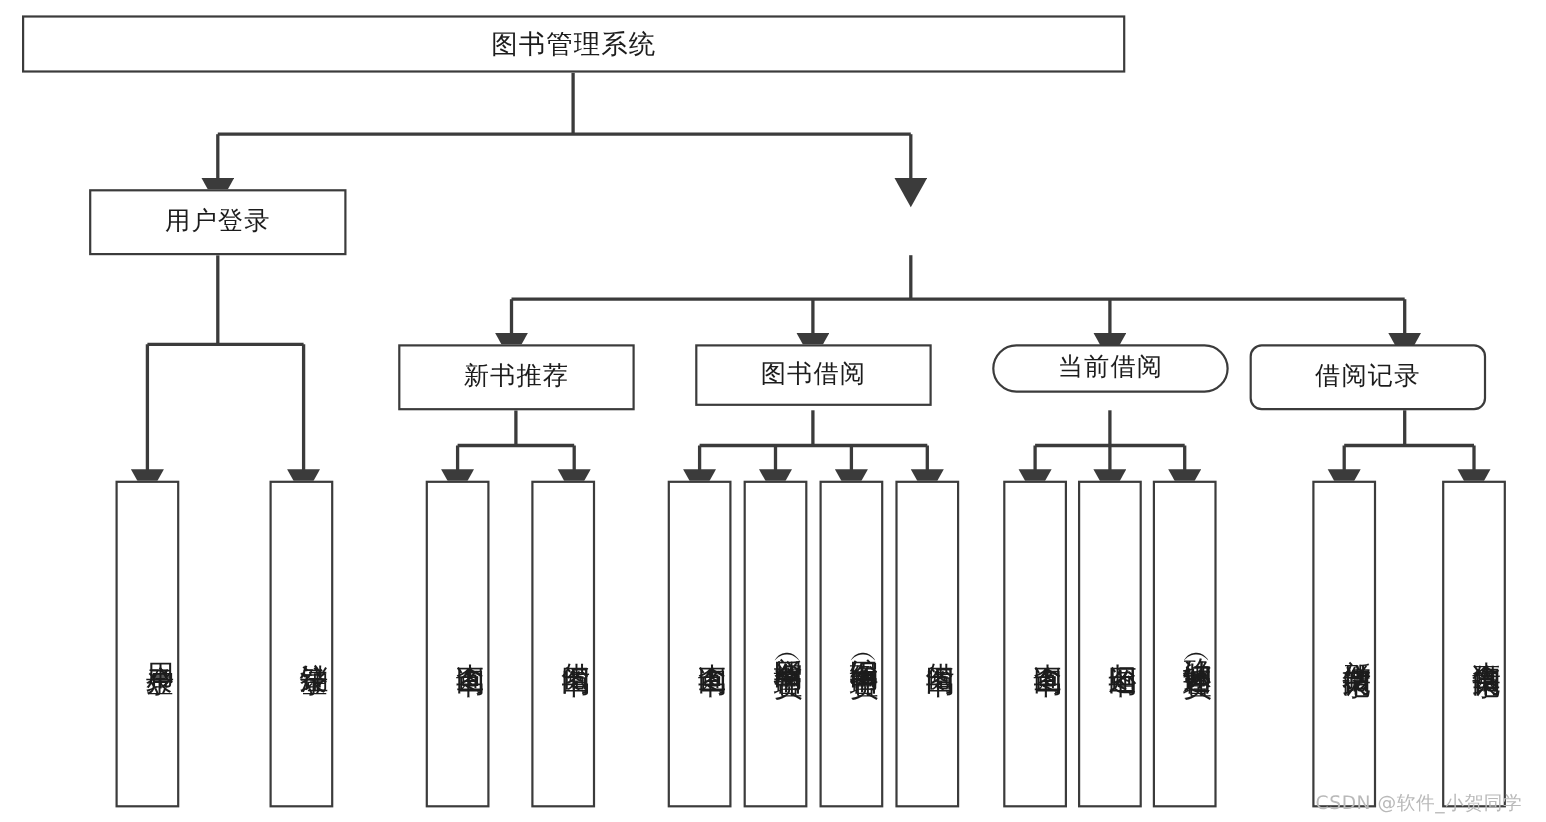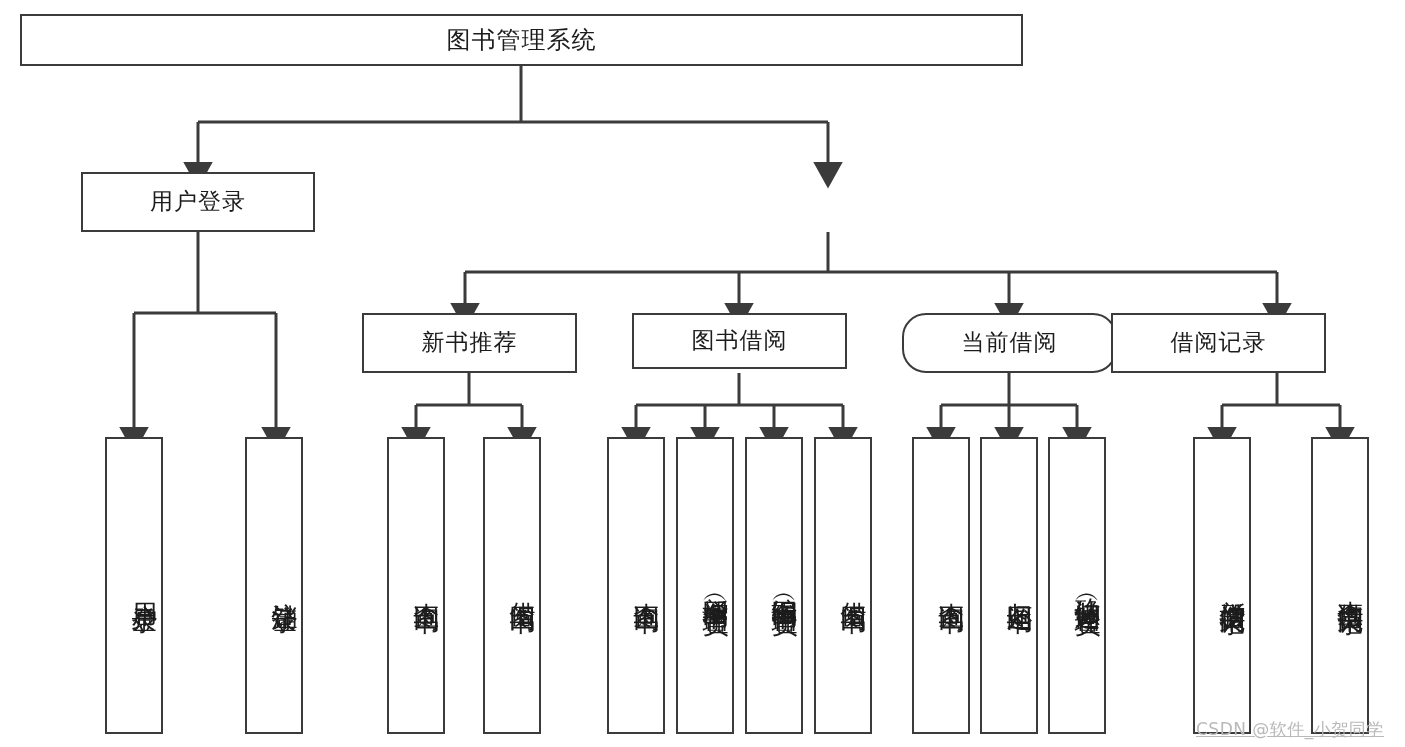--- a/index.html
+++ b/index.html
@@ -55,21 +55,20 @@
     text-orientation:upright;
     display:block;
   }
   .watermark{
     position:absolute;
     font-size:17px;
     color:#b9b9b9;
     letter-spacing:.5px;
     white-space:nowrap;
     font-family:"DejaVu Sans","Liberation Sans",sans-serif;
-    text-decoration:underline;
   }
 </style>
 </head>
 <body>
 
 <div id="canvas">
 
   <svg class="wires" viewBox="0 0 1405 747" xmlns="http://www.w3.org/2000/svg">
     <defs>
       <marker id="arrow" markerWidth="12" markerHeight="12" refX="1.5" refY="5" orient="auto" markerUnits="strokeWidth">
@@ -127,24 +126,24 @@
   <div class="node h" style="left:81px;top:172px;width:234px;height:60px;">
     <span>用户登录</span>
   </div>
 
   <div class="node h" style="left:362px;top:313px;width:215px;height:60px;">
     <span>新书推荐</span>
   </div>
   <div class="node h" style="left:632px;top:313px;width:215px;height:56px;">
     <span>图书借阅</span>
   </div>
-  <div class="node h" style="left:902px;top:313px;width:215px;height:60px;border-radius:24px;">
+  <div class="node h" style="left:902px;top:313px;width:215px;height:44px;border-radius:24px;">
     <span>当前借阅</span>
   </div>
-  <div class="node h" style="left:1111px;top:313px;width:215px;height:60px;">
+  <div class="node h" style="left:1136px;top:313px;width:215px;height:60px;border-radius:11px;">
     <span>借阅记录</span>
   </div>
 
   <div class="node v" style="left:105px;top:437px;width:58px;height:297px;">
     <span class="vtext">用户登录</span>
   </div>
   <div class="node v" style="left:245px;top:437px;width:58px;height:297px;">
     <span class="vtext">注销登录</span>
   </div>
 

